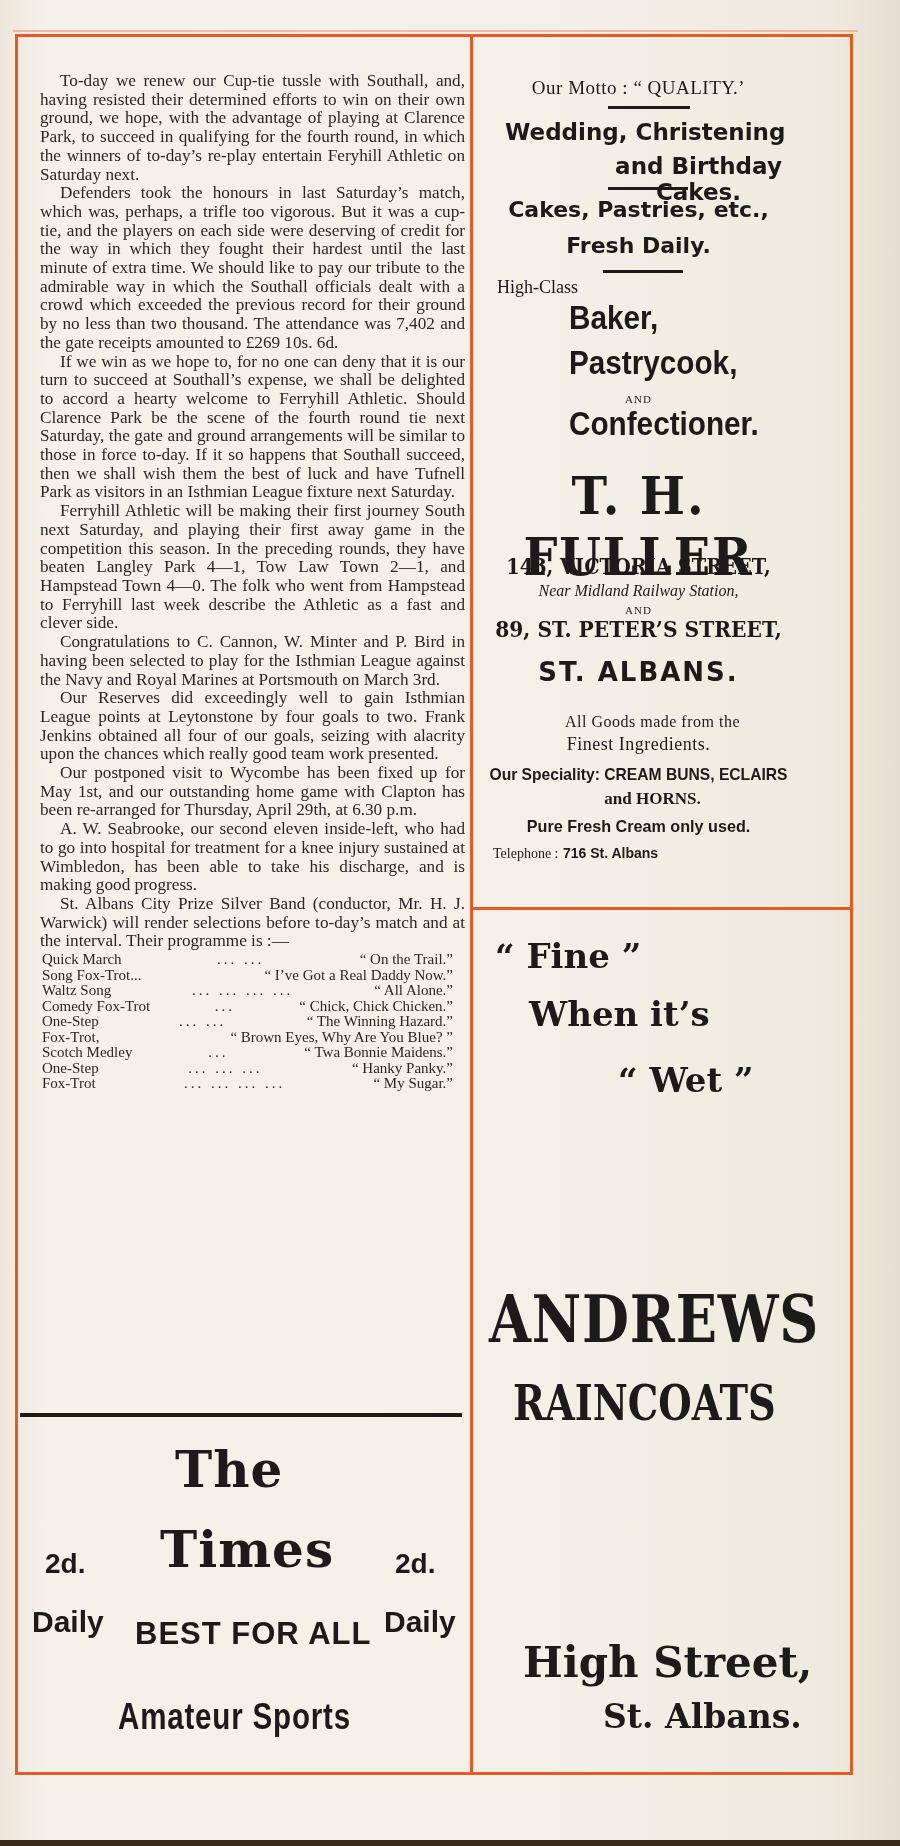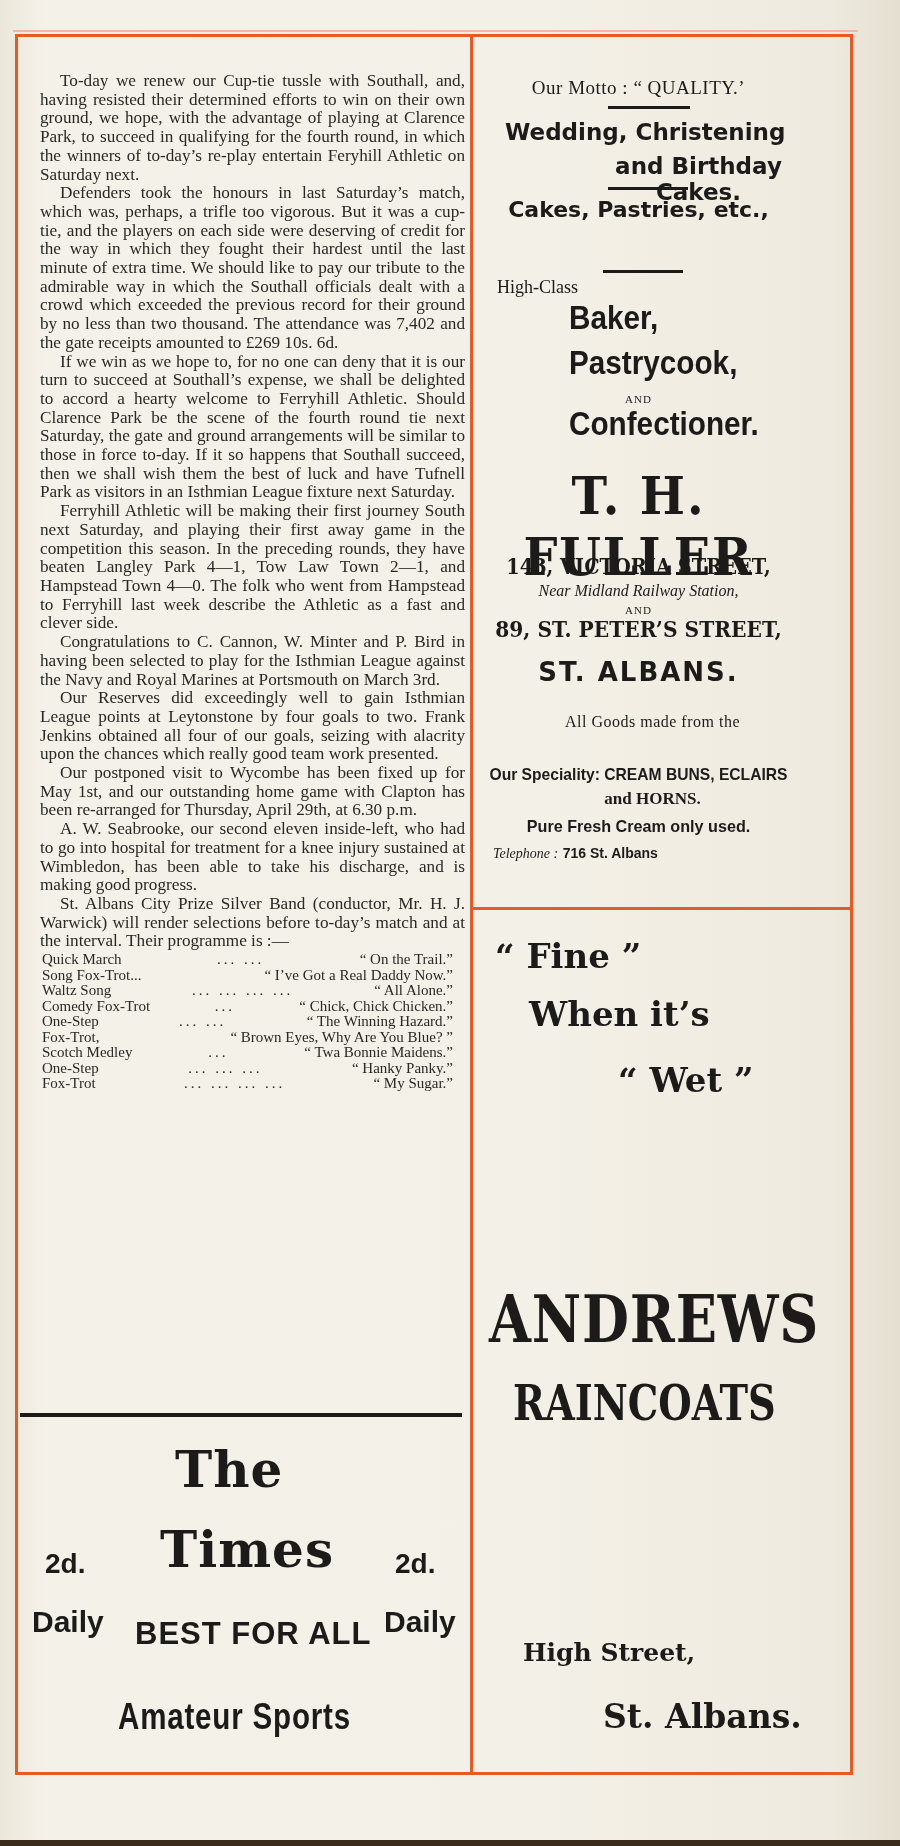--- a/index.html
+++ b/index.html
@@ -68,31 +68,31 @@
   .near { position: absolute; left: 0; right: 0; top: 545px; font-family: "Liberation Serif", serif; font-style: italic; font-size: 16px; }
   .and2 { top: 567px; }
   .addr2 { position: absolute; left: 0; right: 0; top: 578px; font-family: "DejaVu Serif", serif; font-weight: bold; font-size: 23px; transform: scaleX(0.88); }
   .stalbans { position: absolute; left: 0; right: 0; top: 620px; font-family: "DejaVu Sans", sans-serif; font-weight: bold; font-size: 26px; letter-spacing: 2px; }
   .goods1 { position: absolute; left: 0; right: 0; top: 676px; font-family: Liberation Serif, serif; font-size: 16px; letter-spacing: 0.5px; padding-left: 28px; }
   .goods2 { position: absolute; left: 0; right: 0; top: 697px; font-family: "Liberation Serif", serif; font-size: 18px; letter-spacing: 0.5px; }
   .speciality { position: absolute; left: 0; right: 0; top: 728px; font-family: "Liberation Sans", sans-serif; font-weight: bold; font-size: 17px; transform: scaleX(0.92); }
   .horns { position: absolute; left: 0; right: 0; top: 752px; font-family: Liberation Serif, serif; font-weight: bold; font-size: 17px; margin-left: 28px; }
   .purecream { position: absolute; left: 0; right: 0; top: 780px; font-family: "Liberation Sans", sans-serif; font-weight: bold; font-size: 17px; transform: scaleX(0.95); }
   .tel { position: absolute; left: 20px; top: 808px; font-size: 14px; text-align: left; }
-  .tel .tel-label { font-family: "Liberation Serif", serif; font-style: italic; }
+  .tel .tel-label { font-family: "Liberation Serif", serif; }
   .tel .tel-num { font-family: "Liberation Sans", sans-serif; font-weight: bold; }
 
   
   .rain { position: absolute; left: 473px; top: 910px; width: 380px; height: 865px; }
   .fine { position: absolute; left: 22px; top: 26px; font-family: "DejaVu Serif", serif; font-weight: bold; font-size: 34px; }
   .when { position: absolute; left: 56px; top: 84px; font-family: "DejaVu Serif", serif; font-weight: bold; font-size: 34px; }
   .wet { position: absolute; left: 145px; top: 150px; font-family: "DejaVu Serif", serif; font-weight: bold; font-size: 34px; }
   .andrews { position: absolute; left: 16px; top: 370px; font-family: "DejaVu Serif", serif; font-weight: bold; font-size: 66px; transform: scaleX(0.82); transform-origin: left; letter-spacing: 1px; }
   .raincoats { position: absolute; left: 40px; top: 465px; font-family: "DejaVu Serif", serif; font-weight: bold; font-size: 48px; transform: scaleX(0.8); transform-origin: left; }
-  .highst { position: absolute; left: 50px; top: 728px; font-family: "DejaVu Serif", serif; font-weight: bold; font-size: 25px; text-align: right; }
+  .highst { position: absolute; left: 50px; top: 728px; font-family: "DejaVu Serif", serif; font-weight: bold; font-size: 42px; text-align: right; }
   .stalb2 { position: absolute; left: 130px; top: 787px; font-family: "DejaVu Serif", serif; font-weight: bold; font-size: 33px; }
 </style>
 </head>
 <body>
 
 <div class="paper"></div>
 <div class="bottom-strip"></div>
 <div class="top-faint"></div>
 <div class="frame"></div>
 <div class="col-divider"></div>
@@ -170,33 +170,35 @@
   <div class="amateur">Amateur Sports</div>
 </div>
 
 <div class="fuller">
   <div class="motto">Our Motto : “ QUALITY.’</div>
   <div class="short-rule" style="left:135px; top:69px; width:82px;"></div>
   <div class="wedding1">Wedding, Christening</div>
   <div class="wedding2">and Birthday Cakes.</div>
   <div class="short-rule" style="left:135px; top:150px; width:80px;"></div>
   <div class="cakes1">Cakes, Pastries, etc.,</div>
+  <div class="cakes2">Fresh Daily.</div>
   <div class="short-rule" style="left:130px; top:233px; width:80px;"></div>
   <div class="highclass">High-Class</div>
   <div class="baker">Baker,</div>
   <div class="pastry">Pastrycook,</div>
   <div class="and-small and1">AND</div>
   <div class="confect">Confectioner.</div>
   <div class="thfuller">T. H. FULLER</div>
   <div class="addr1">143, VICTORIA STREET,</div>
   <div class="near">Near Midland Railway Station,</div>
   <div class="and-small and2">AND</div>
   <div class="addr2">89, ST. PETER’S STREET,</div>
   <div class="stalbans">ST.  ALBANS.</div>
   <div class="goods1">All Goods made from the</div>
+  <div class="goods2">Finest Ingredients.</div>
   <div class="speciality">Our Speciality: CREAM BUNS, ECLAIRS</div>
   <div class="horns">and HORNS.</div>
   <div class="purecream">Pure Fresh Cream only used.</div>
   <div class="tel">
     <span class="tel-label">Telephone :</span>
     <span class="tel-num">716 St. Albans</span>
   </div>
 </div>
 
 <div class="rain">

